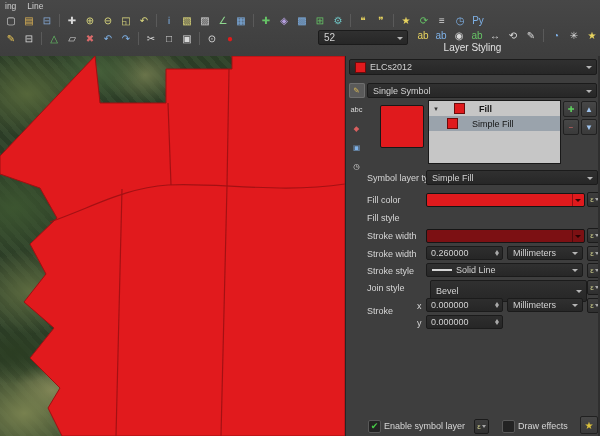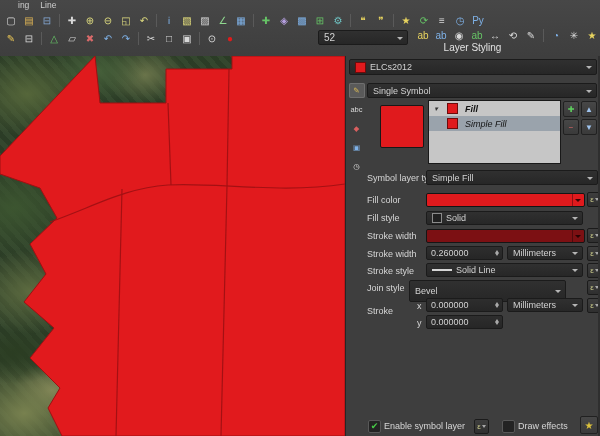--- a/index.html
+++ b/index.html
@@ -1,21 +1,21 @@
 <!DOCTYPE html>
 <html><head>
 <meta charset="utf-8">
 <style>
   html,body{margin:0;padding:0;background:#3b3b3b;}
   body{width:600px;height:436px;overflow:hidden;font-family:"Liberation Sans",sans-serif;color:#d6d6d6;}
   .app{position:relative;width:600px;height:436px;background:#3b3b3b;}
 
   
   .toolbar{position:absolute;left:0;top:0;width:600px;height:56px;background:linear-gradient(#474747,#3e3e3e);border-bottom:1px solid #262626;overflow:hidden;}
-  .menubar{position:absolute;left:5px;top:0;height:11px;display:flex;gap:11px;font-size:8.5px;color:#cfcfcf;margin-left:13px;}
+  .menubar{position:absolute;left:5px;top:0;height:11px;display:flex;gap:11px;font-size:8.5px;color:#cfcfcf;align-items:center;}
   .row1{position:absolute;left:2px;top:11px;height:18px;display:flex;align-items:center;}
   .row2l{position:absolute;left:2px;top:29px;height:18px;display:flex;align-items:center;}
   .row2r{position:absolute;left:414px;top:26px;height:18px;display:flex;align-items:center;}
   .ticon{display:inline-flex;width:16px;height:15px;align-items:center;justify-content:center;font-size:10px;margin:0 1px;border-radius:2px;color:#d6d6d6;cursor:default;}
   .ticon.active{background:#5a5a5a;box-shadow:inset 0 0 0 1px #6f6f6f;}
   .tsep{display:inline-block;width:1px;height:13px;background:#5a5a5a;margin:0 3px;}
   .scale-combo{left:318px;top:30px;width:90px;height:15px;font-size:10px;}
   .paneltitle{position:absolute;left:345px;top:42px;width:255px;height:14px;text-align:center;font-size:10px;color:#e2e2e2;}
 
   
@@ -42,21 +42,21 @@
 
   .layercombo{left:3px;top:3px;width:248px;height:16px;}
   .renderer-combo{left:21px;top:27px;width:230px;height:15px;}
 
   .tabs{position:absolute;left:1px;top:27px;width:19px;display:flex;flex-direction:column;gap:4px;align-items:center;}
   .tabs .ticon{width:16px;height:15px;font-size:7.5px;margin:0;}
 
   .preview{position:absolute;left:34px;top:49px;width:42px;height:41px;border:1px solid #181818;border-radius:2px;}
 
   .tree{position:absolute;left:82px;top:44px;width:131px;height:62px;background:#c6c6c6;border:1px solid #191919;color:#141414;overflow:hidden;}
-  .tree-row{height:15px;display:flex;align-items:center;gap:7px;padding-left:3px;font-style:italic;}
+  .tree-row{height:15px;display:flex;align-items:center;gap:14px;padding-left:3px;}
   .tree-row.selected{background:#9aa3ac;}
   .tree-row .exp{width:8px;font-size:7px;color:#333;text-align:center;}
   .tree-row.child{padding-left:18px;}
   .tree-row b{font-weight:bold;}
   .sw{width:9px;height:9px;border:1px solid #6d0b0b;flex:0 0 auto;}
 
   .treebtns{position:absolute;left:217px;top:45px;width:34px;display:flex;flex-wrap:wrap;gap:2px;}
   .treebtns .ticon{width:14px;height:14px;margin:0;font-size:8px;background:linear-gradient(#474747,#3a3a3a);border:1px solid #212121;}
 
   .plabel{position:absolute;white-space:nowrap;color:#d6d6d6;}
@@ -214,24 +214,20 @@
       <span>Simple Fill</span>
     </div>
 
     <span class="plabel" style="left:21px;top:139px;">Fill color</span>
     <div class="cbar" style="left: 80px; top: 137px; width: 157px; background: rgb(224, 26, 29);"></div>
     <div class="ddb" style="left:241px;top:136px;">
         <span>ε</span>
       </div>
 
     <span class="plabel" style="left:21px;top:157px;">Fill style</span>
-    <div class="cbo" style="left:80px;top:155px;width:157px;height:14px;">
-      <span class="sqsw"></span>
-      <span>Solid</span>
-    </div>
 
     <span class="plabel" style="left:21px;top:175px;">Stroke width</span>
     <div class="cbar" style="left: 80px; top: 173px; width: 157px; background: rgb(124, 16, 19);"></div>
     <div class="ddb" style="left:241px;top:172px;">
         <span>ε</span>
       </div>
 
     <span class="plabel" style="left:21px;top:193px;">Stroke width</span>
     <div class="spin" style="left:80px;top:190px;width:77px;">
       <span>0.260000</span>
@@ -246,21 +242,21 @@
     <span class="plabel" style="left:21px;top:210px;">Stroke style</span>
     <div class="cbo" style="left:80px;top:207px;width:157px;height:14px;">
       <span class="linesw"></span>
       <span>Solid Line</span>
     </div>
     <div class="ddb" style="left:241px;top:207px;">
         <span>ε</span>
       </div>
 
     <span class="plabel" style="left:21px;top:227px;">Join style</span>
-    <div class="cbo" style="left:63px;top:224px;width:157px;height:22px;">
+    <div class="cbo" style="left:84px;top:224px;width:157px;height:22px;">
       <span>Bevel</span>
     </div>
     <div class="ddb" style="left:241px;top:224px;">
         <span>ε</span>
       </div>
 
     <span class="plabel" style="left:21px;top:250px;">Stroke</span>
     <span class="plabel" style="left:71px;top:245px;">x</span>
     <div class="spin" style="left:80px;top:242px;width:77px;">
       <span>0.000000</span>

